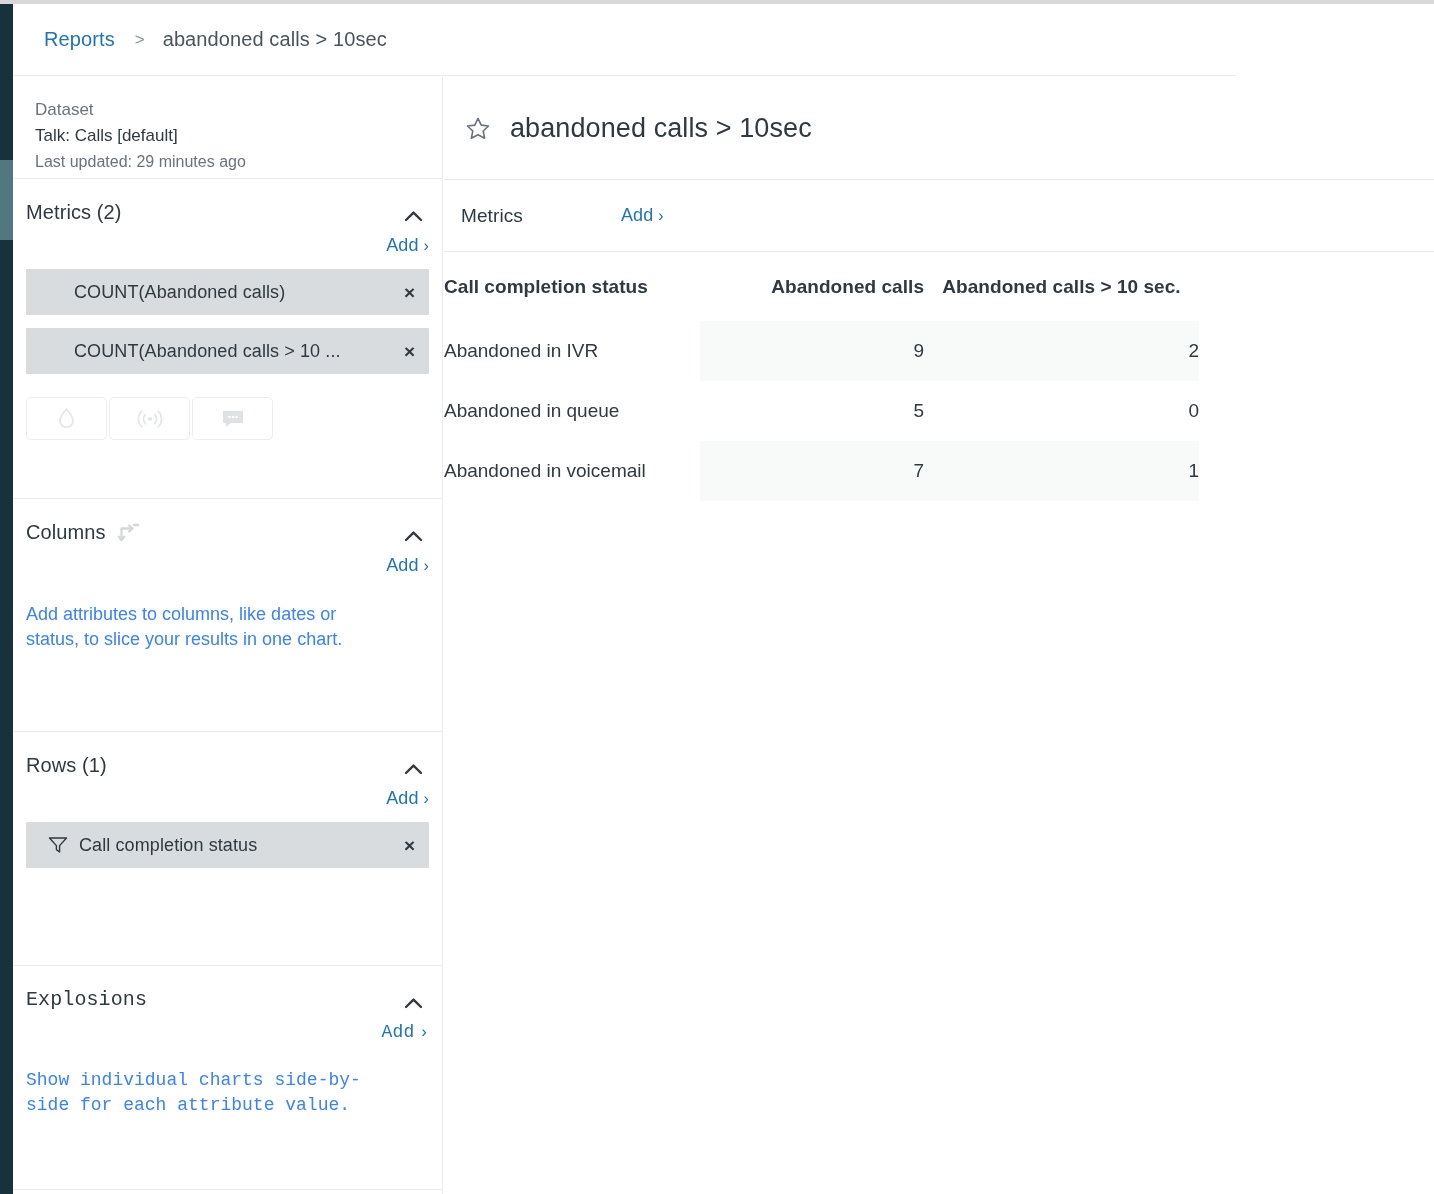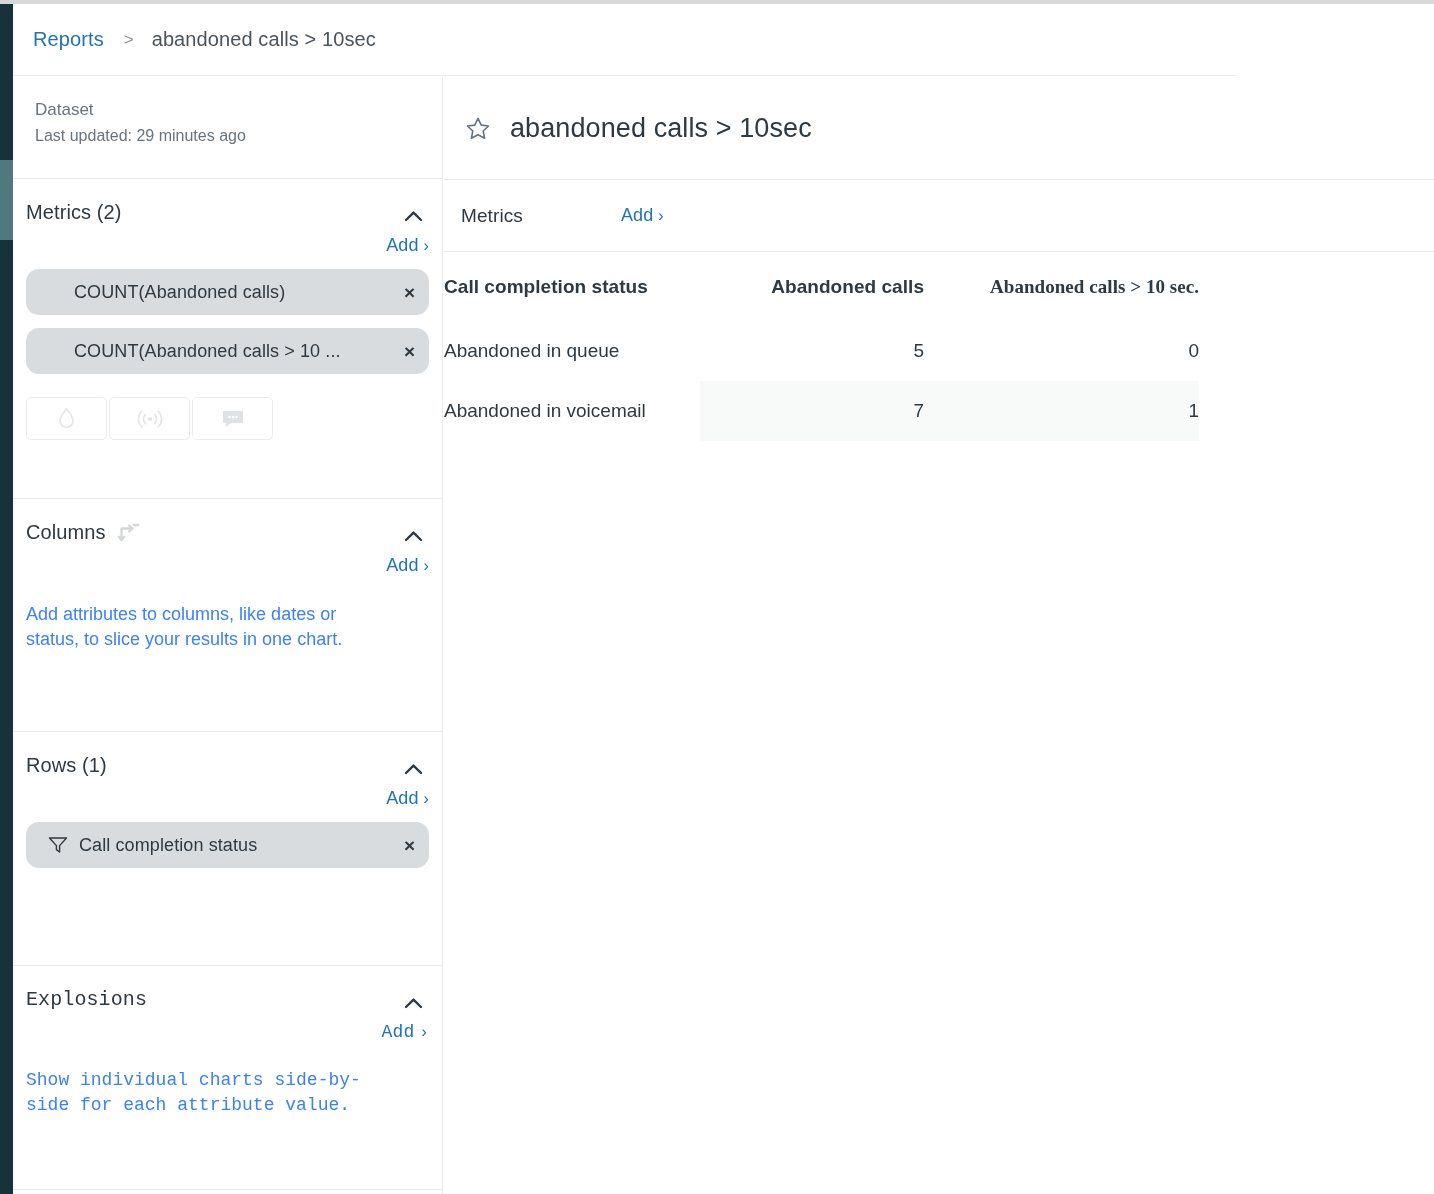--- a/index.html
+++ b/index.html
@@ -45,21 +45,21 @@
 
   
   .breadcrumb-bar {
     position: absolute;
     left: 13px; top: 4px;
     width: 1223px; height: 72px;
     background: #ffffff;
     border-bottom: 1px solid #e9ebed;
     display: flex;
     align-items: center;
-    padding-left: 20px;
+    padding-left: 31px;
   }
   .crumb-link {
     font-size: 20px;
     color: #1f73b7;
     text-decoration: none;
     cursor: pointer;
     letter-spacing: 0.1px;
   }
   .crumb-sep {
     font-size: 17px;
@@ -148,21 +148,21 @@
     cursor: pointer;
     letter-spacing: 0.1px;
   }
   .add-link .chev { margin-left: 5px; font-size: 16px; }
 
   
   .chip {
     margin-top: 13px;
     height: 46px;
     background: #d8dcde;
-    border-radius: 13px;
+    border-radius: 1px;
     display: flex;
     align-items: center;
     padding: 0 14px 0 22px;
     position: relative;
   }
   .chip-icon {
     margin-right: 11px;
     display: inline-flex;
     align-items: center;
   }
@@ -274,21 +274,21 @@
 
   table.report-table thead th {
     height: 69px;
     font-size: 19px;
     font-weight: bold;
     color: #2f3941;
     letter-spacing: 0.05px;
   }
   th.col-status { text-align: left;  padding-left: 9px; }
   th.col-m1     { text-align: right; padding-right: 9px; }
-  th.col-m2     { text-align: right; padding-right: 9px; font-family: Liberation Serif, serif; }
+  th.col-m2     { text-align: center; padding-right: 9px; }
 
   table.report-table tbody td {
     height: 60px;
     font-size: 19px;
     color: #2f3941;
   }
   td.c-status { text-align: left;  padding-left: 9px; }
   td.c-num    { text-align: right; padding-right: 9px; }
 
   tbody tr.shaded td.c-num { background: #f8f9f9; }
@@ -307,20 +307,21 @@
   <div class="breadcrumb-bar">
     <span class="crumb-link">Reports</span>
     <span class="crumb-sep">&gt;</span>
     <span class="crumb-current">abandoned calls &gt; 10sec</span>
   </div>
 
   <div class="left-panel">
 
     <div class="dataset-block">
       <div class="dataset-label">Dataset</div>
+      <div class="dataset-name">Talk: Calls [default]</div>
       <div class="dataset-updated">Last updated: 29 minutes ago</div>
     </div>
 
     <div class="section sec-metrics">
       <div class="section-head">
         <span class="section-title">Metrics (2)</span>
       </div>
       <button class="collapse-btn" aria-label="collapse">
         <svg width="19" height="12" viewBox="0 0 19 12">
             <path d="M2 10 L9.5 2.6 L17 10" fill="none" stroke="#2f3941" stroke-width="2.4" stroke-linecap="round" stroke-linejoin="round"></path>
@@ -447,20 +448,25 @@
     <div class="table-wrap">
       <table class="report-table">
         <thead>
           <tr>
             <th class="col-status">Call completion status</th>
             <th class="col-m1">Abandoned calls</th>
             <th class="col-m2">Abandoned calls &gt; 10 sec.</th>
           </tr>
         </thead>
         <tbody>
+          <tr class="shaded">
+            <td class="c-status">Abandoned in IVR</td>
+            <td class="c-num">9</td>
+            <td class="c-num">2</td>
+          </tr>
           <tr>
             <td class="c-status">Abandoned in queue</td>
             <td class="c-num">5</td>
             <td class="c-num">0</td>
           </tr>
           <tr class="shaded">
             <td class="c-status">Abandoned in voicemail</td>
             <td class="c-num">7</td>
             <td class="c-num">1</td>
           </tr>

